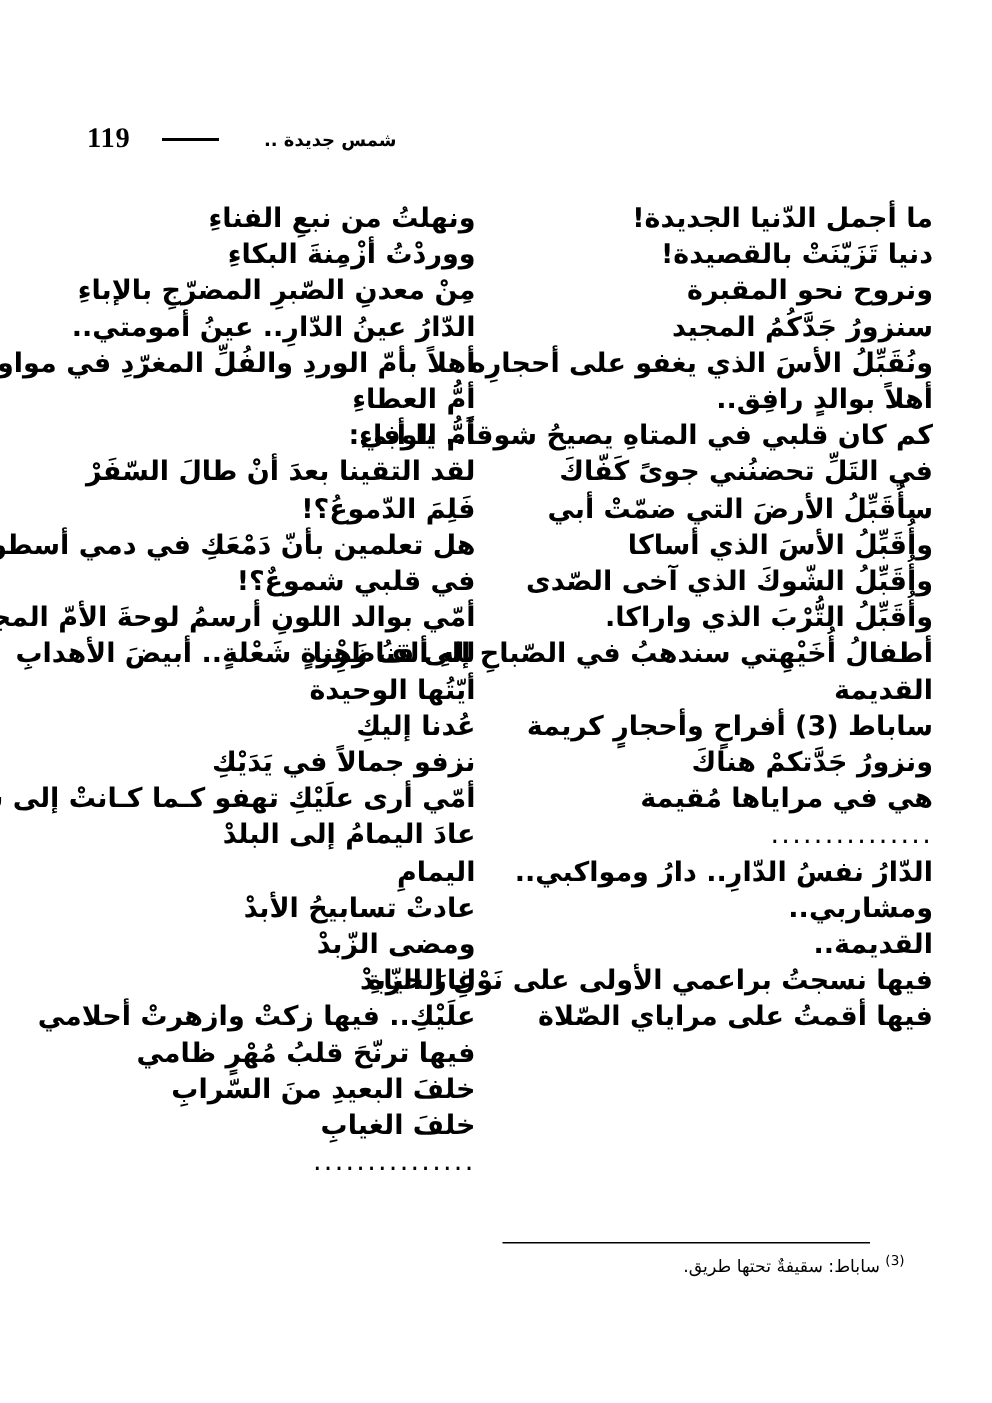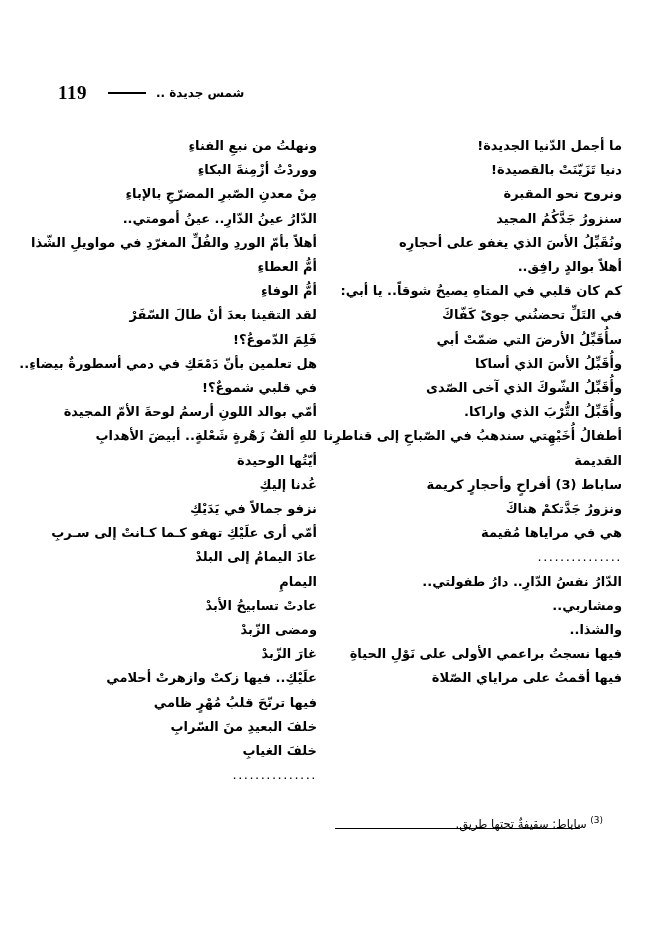--- a/index.html
+++ b/index.html
@@ -48,39 +48,40 @@
     background: #000;
     margin-right: 10px;
   }
   .book-title {
     font-family: "DejaVu Sans", sans-serif;
     font-size: 12px;
     font-weight: bold;
     direction: rtl;
     unicode-bidi: bidi-override;
     color: #000;
+    margin-left: 20px;
   }
 
   
   .columns {
     position: absolute;
     top: 134px;
     left: 40px;
     width: 590px;
     height: 690px;
     display: flex;
     flex-direction: row-reverse; 
     justify-content: flex-start;
   }
   .col {
     width: 283px;
     direction: rtl;
     text-align: right;
     font-family: "DejaVu Sans", sans-serif;
-    font-size: 13px;
+    font-size: 18px;
     line-height: 24.2px;
     color: #000;
   }
   .col.right {
     padding-right: 8px;
   }
   .col.left {
     padding-right: 22px;
   }
   .line {
@@ -101,21 +102,21 @@
     position: absolute;
     left: 335px;
     top: 828px;
     width: 245px;
     height: 1px;
     background: #000;
   }
   .footnote {
     position: absolute;
     right: 58px;
-    top: 815px;
+    top: 836px;
     width: 300px;
     direction: rtl;
     text-align: right;
     font-family: "DejaVu Sans", sans-serif;
     font-size: 11.5px;
     color: #000;
   }
 </style>
 </head>
 <body>
@@ -142,23 +143,23 @@
       <div class="line">سأُقَبِّلُ الأرضَ التي ضمّتْ أبي</div>
       <div class="line">وأُقَبِّلُ الأسَ الذي أساكا</div>
       <div class="line">وأُقَبِّلُ الشّوكَ الذي آخى الصّدى</div>
       <div class="line">وأُقَبِّلُ التُّرْبَ الذي واراكا.</div>
       <div class="line">أطفالُ أُخَيْهِتي سندهبُ في الصّباحِ إلى قناطرِنا</div>
       <div class="line">القديمة</div>
       <div class="line">ساباط (3) أفراحٍ وأحجارٍ كريمة</div>
       <div class="line">ونزورُ جَدَّتكمْ هناكَ</div>
       <div class="line">هي في مراياها مُقيمة</div>
       <div class="line dots">...............</div>
-      <div class="line">الدّارُ نفسُ الدّارِ.. دارُ طفولتي..</div>
+      <div class="line">الدّارُ نفسُ الدّارِ.. دارُ ومواكبي..</div>
       <div class="line">ومشاربي..</div>
-      <div class="line">والشذا..</div>
+      <div class="line">القديمة..</div>
       <div class="line">فيها نسجتُ براعمي الأولى على نَوْلِ الحياةِ</div>
       <div class="line">فيها أقمتُ على مراياي الصّلاة</div>
     </div>
 
     <div class="col left">
       <div class="line">ونهلتُ من نبعِ الفناءِ</div>
       <div class="line">ووردْتُ أزْمِنةَ البكاءِ</div>
       <div class="line">مِنْ معدنِ الصّبرِ المضرّجِ بالإباءِ</div>
       <div class="line">الدّارُ عينُ الدّارِ.. عينُ أمومتي..</div>
       <div class="line">أهلاً بأمّ الوردِ والفُلِّ المغرّدِ في مواويلِ الشّذا</div>

